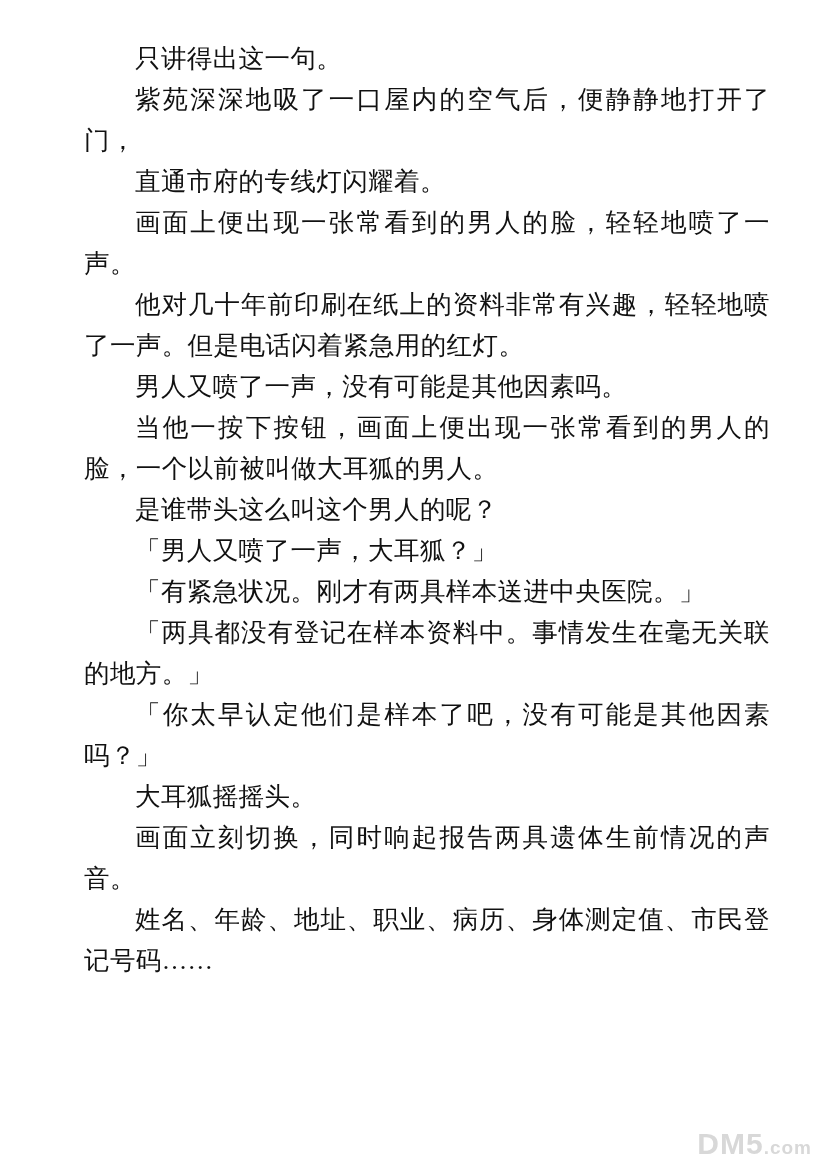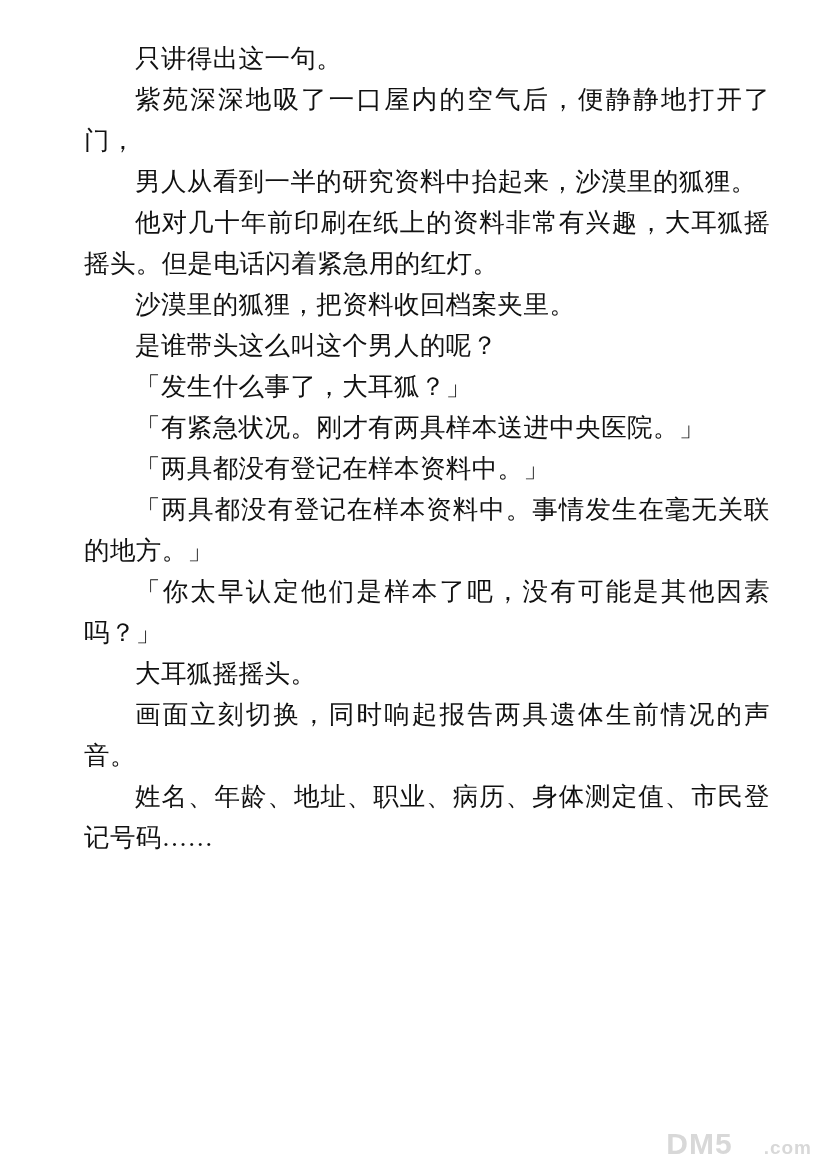--- a/index.html
+++ b/index.html
@@ -43,37 +43,37 @@
     font-family: "Liberation Sans", sans-serif;
     font-size: 30px;
     font-weight: bold;
     letter-spacing: 1px;
     color: #d8d8d8;
     user-select: none;
   }
   .watermark .wm-small {
     font-size: 19px;
     vertical-align: baseline;
-    margin-left: 31px;
   }
 </style>
 </head>
 <body>
 
 <div class="page">
   <div class="text-body">
     <p class="para">只讲得出这一句。</p>
     <p class="para">紫苑深深地吸了一口屋内的空气后，便静静地打开了门，</p>
-    <p class="para">男人从看到一半的研究资料中抬起来，沙漠里的狐狸。</p>
-    <p class="para">他对几十年前印刷在纸上的资料非常有兴趣，大耳狐摇摇头。但是电话闪着紧急用的红灯。</p>
-    <p class="para">沙漠里的狐狸，把资料收回档案夹里。</p>
+    <p class="para">直通市府的专线灯闪耀着。</p>
+    <p class="para">画面上便出现一张常看到的男人的脸，轻轻地喷了一声。</p>
+    <p class="para">他对几十年前印刷在纸上的资料非常有兴趣，轻轻地喷了一声。但是电话闪着紧急用的红灯。</p>
+    <p class="para">男人又喷了一声，没有可能是其他因素吗。</p>
+    <p class="para">当他一按下按钮，画面上便出现一张常看到的男人的脸，一个以前被叫做大耳狐的男人。</p>
     <p class="para">是谁带头这么叫这个男人的呢？</p>
-    <p class="para">「发生什么事了，大耳狐？」</p>
+    <p class="para">「男人又喷了一声，大耳狐？」</p>
     <p class="para">「有紧急状况。刚才有两具样本送进中央医院。」</p>
-    <p class="para">「两具都没有登记在样本资料中。」</p>
     <p class="para">「两具都没有登记在样本资料中。事情发生在毫无关联的地方。」</p>
     <p class="para">「你太早认定他们是样本了吧，没有可能是其他因素吗？」</p>
     <p class="para">大耳狐摇摇头。</p>
     <p class="para">画面立刻切换，同时响起报告两具遗体生前情况的声音。</p>
     <p class="para">姓名、年龄、地址、职业、病历、身体测定值、市民登记号码……</p>
   </div>
 </div>
 
 <div class="watermark">
   <span>DM5</span><span class="wm-small">.com</span>

